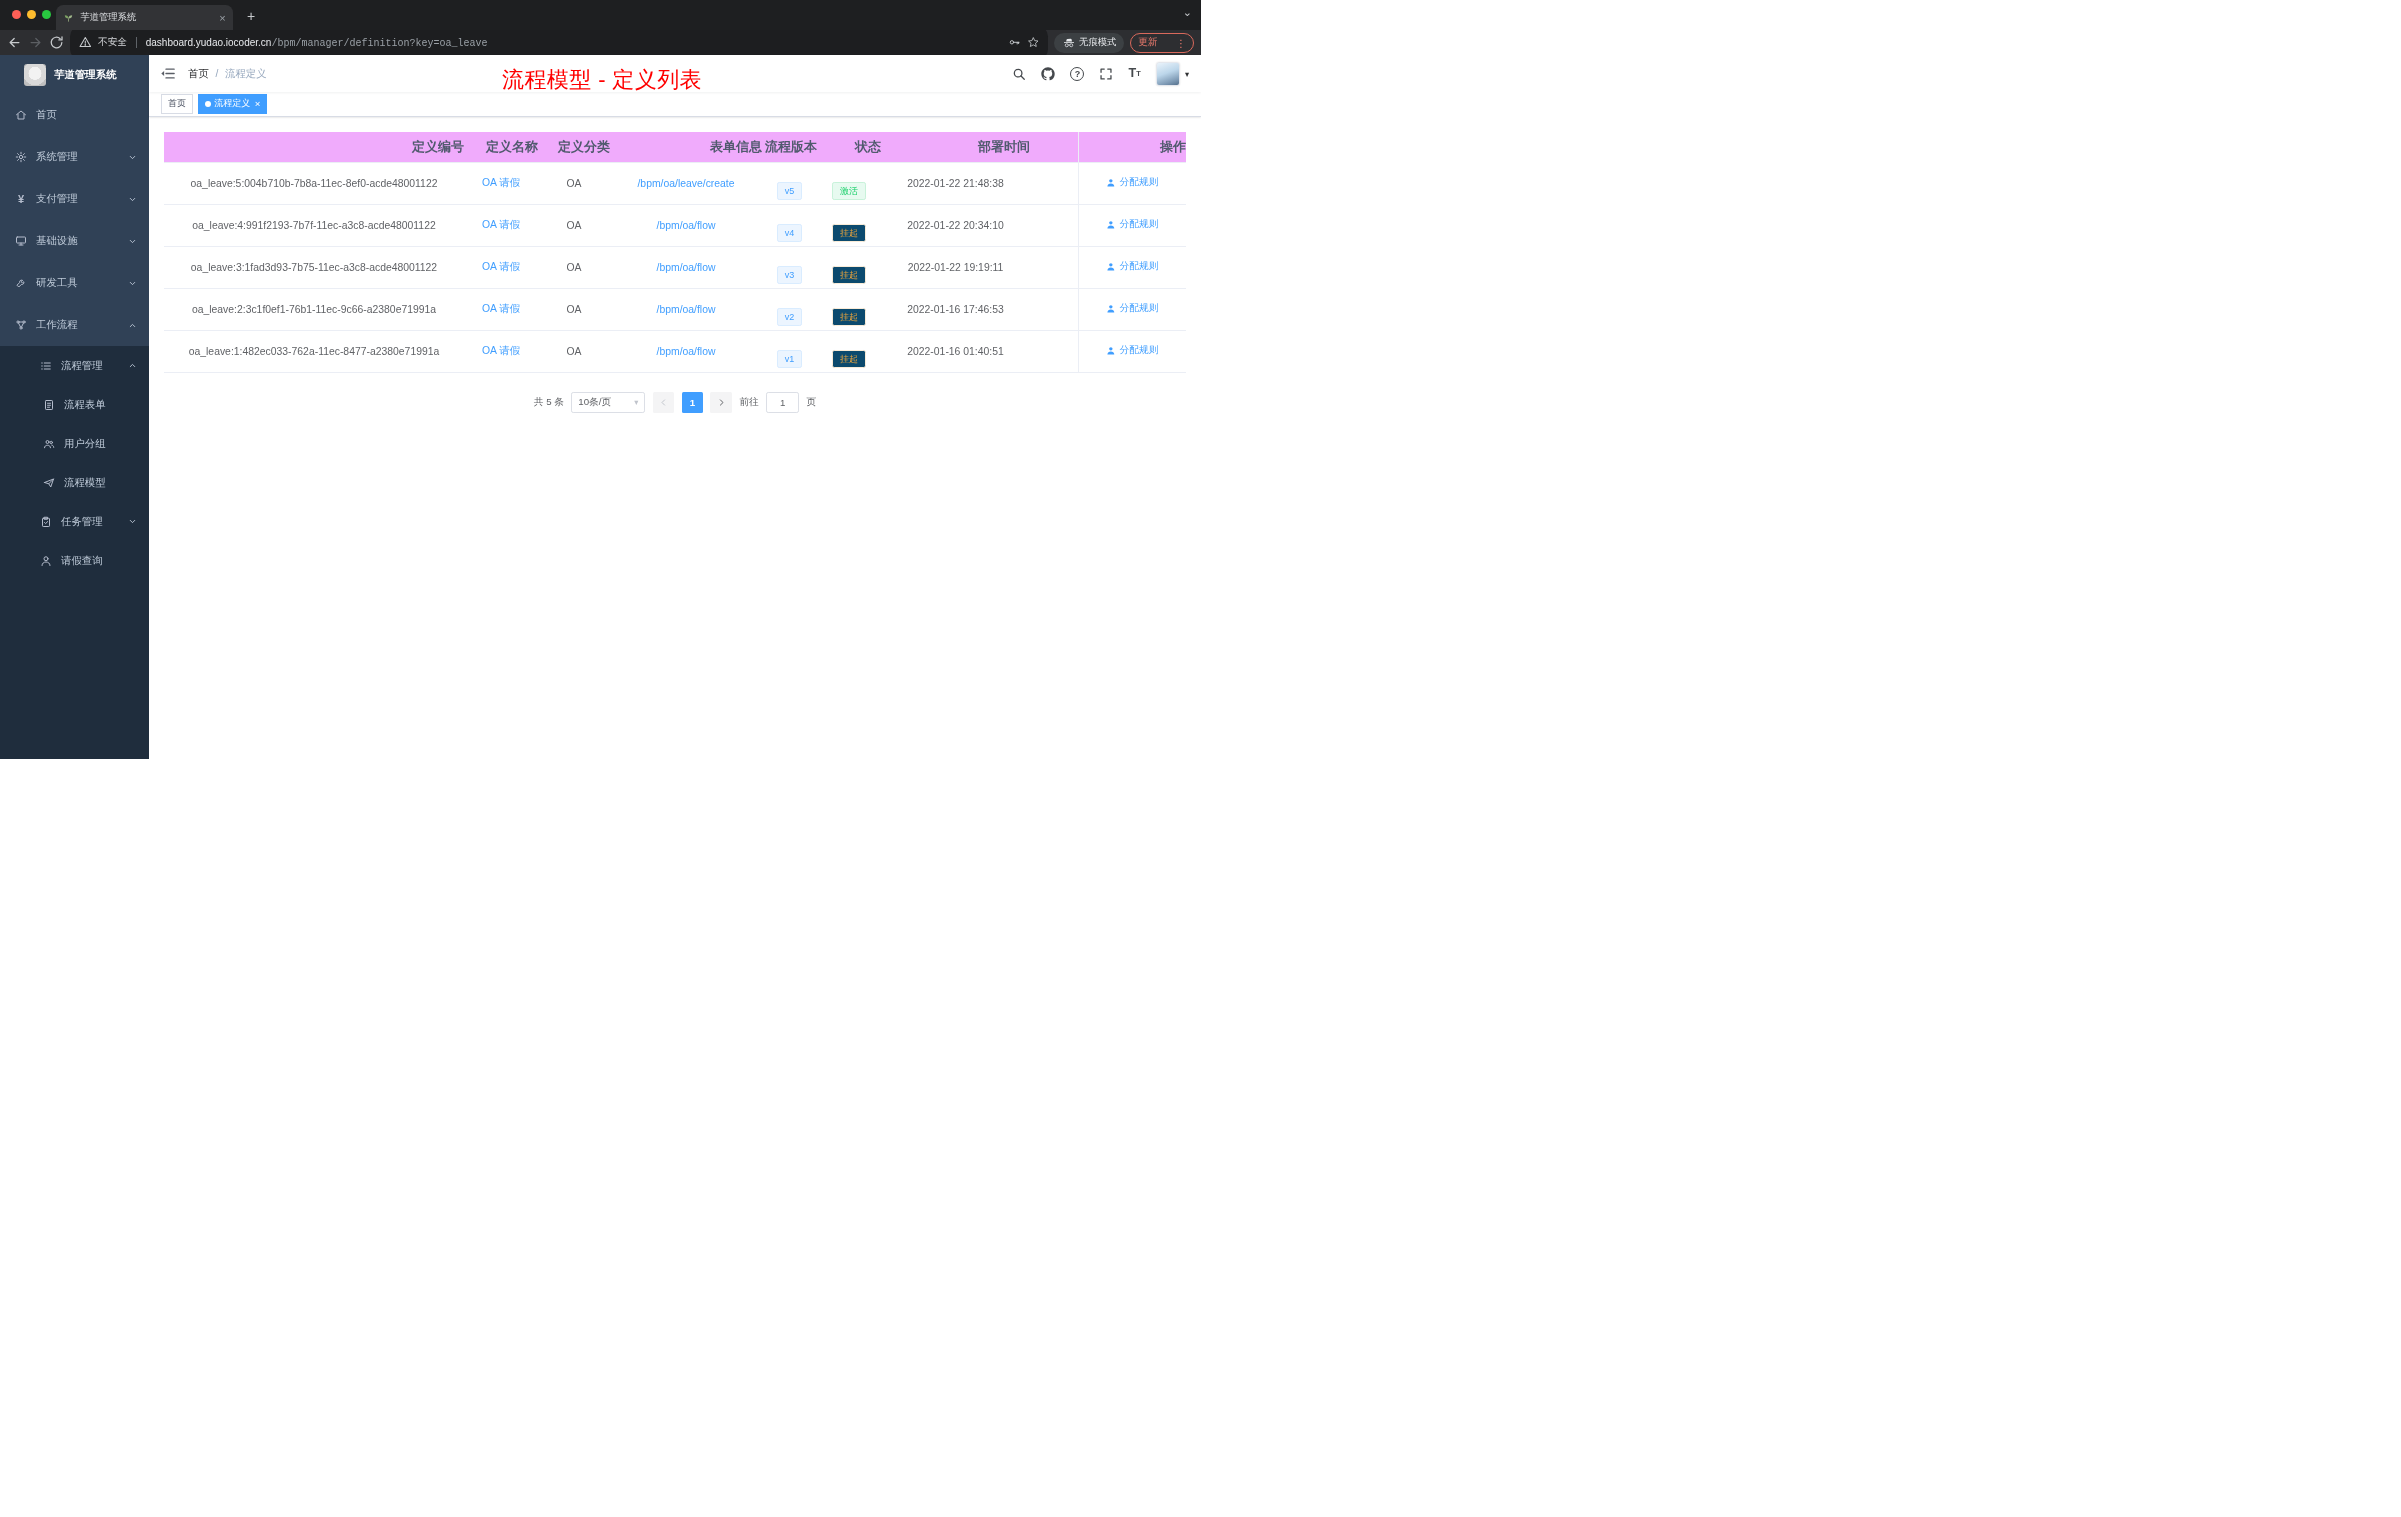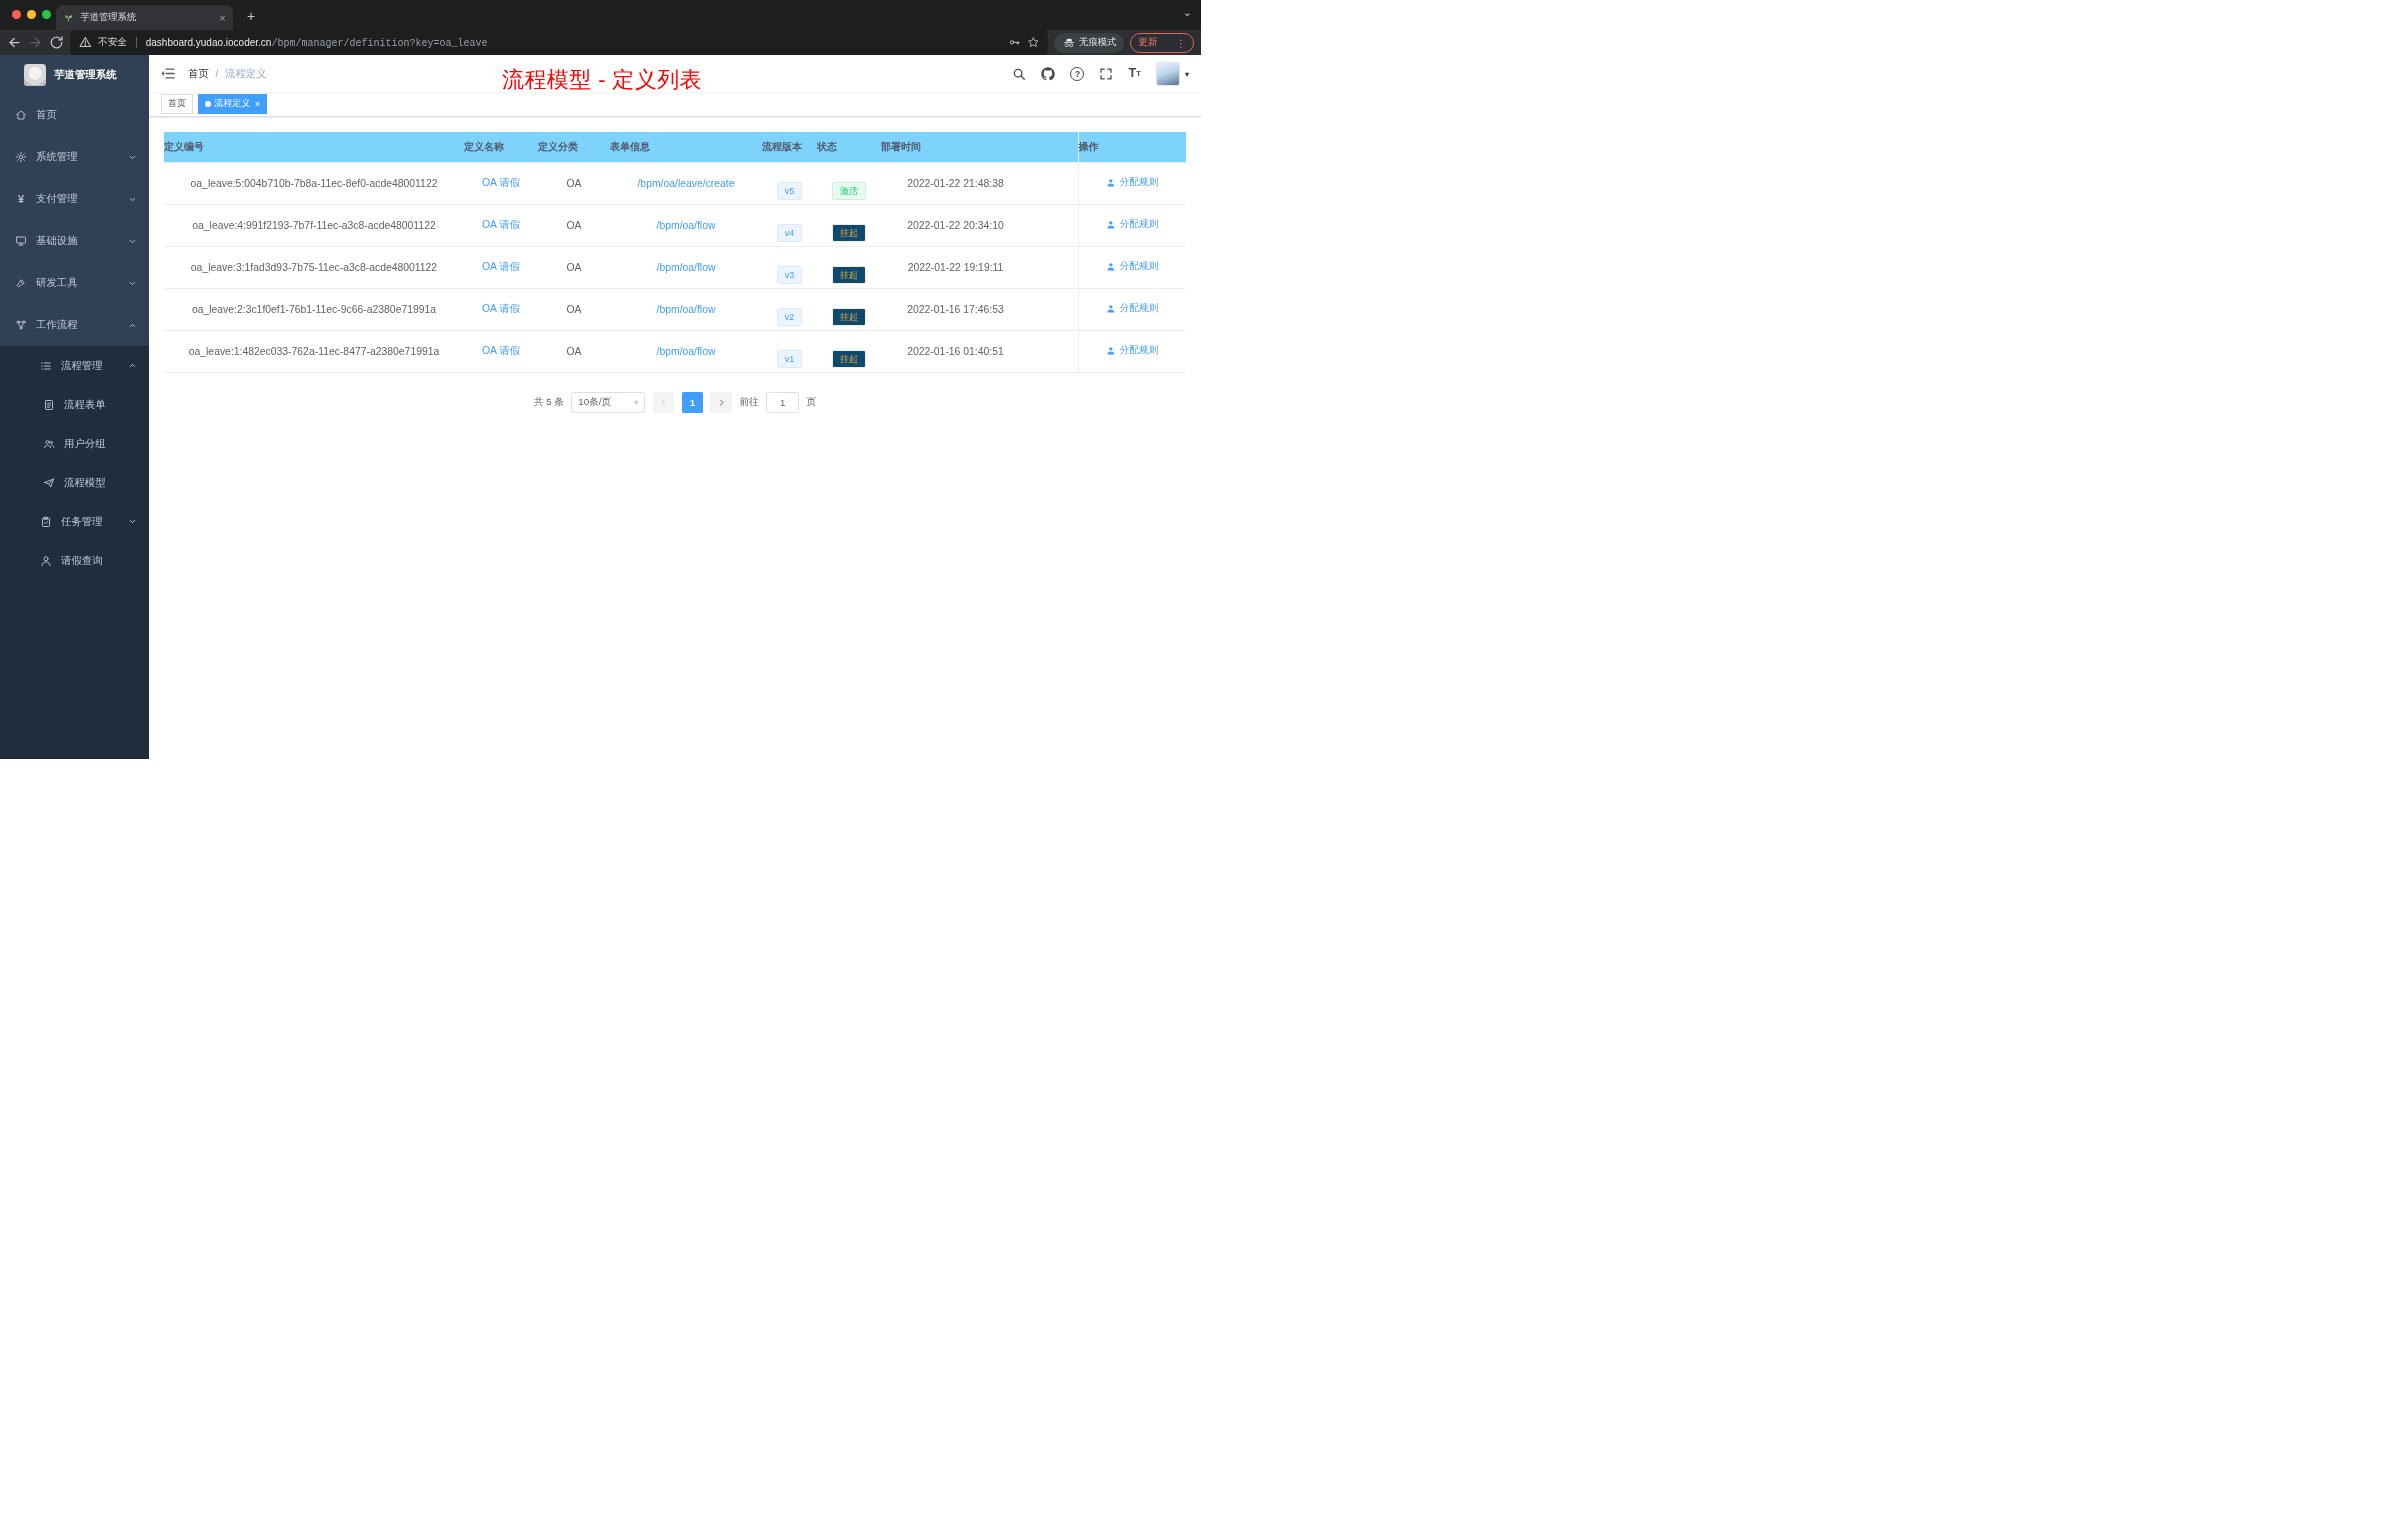--- a/index.html
+++ b/index.html
@@ -74,21 +74,21 @@
 
   .tagsbar { height:25px; background:#fff; border-bottom:0.7px solid #d8dce5; box-shadow:0 0.7px 2.2px 0 rgba(0,0,0,.12), 0 0 2.2px 0 rgba(0,0,0,.04); display:flex; align-items:center; padding:0 12px; gap:4.5px; position:relative; z-index:2; flex:0 0 auto; }
   .tag { height:19.3px; display:inline-flex; align-items:center; padding:0 6px; border:0.7px solid #d8dce5; background:#fff; color:#495060; font-size:9px; cursor:pointer; white-space:nowrap; }
   .tag .tag-dot { width:6px; height:6px; border-radius:50%; background:#fff; margin-right:3.7px; }
   .tag .tag-close { margin-left:4.5px; font-size:9.7px; line-height:1; }
   .tag.active { background:#409eff; border-color:#409eff; color:#fff; }
 
   .content { flex:1; padding:15px; min-height:0; }
 
   table.def-table { width:100%; border-collapse:collapse; table-layout:fixed; }
-  .def-table th { background:#7dd3fc; height:30px; color:#515a6e; font-weight:bold; font-size:10px; text-align:left; vertical-align:middle; border-bottom:0.7px solid #ebeef5; }
+  .def-table th { background:#f0abfc; height:30px; color:#515a6e; font-weight:bold; font-size:13px; text-align:right; vertical-align:middle; border-bottom:0.7px solid #ebeef5; }
   .def-table td { height:42px; font-size:10.4px; color:#606266; text-align:center; vertical-align:middle; border-bottom:0.7px solid #ebeef5; overflow:hidden; white-space:nowrap; }
   .c-action { border-left:0.7px solid #ebeef5; }
   .link { color:#409eff; text-decoration:none; cursor:pointer; }
   .chip { display:inline-flex; align-items:center; justify-content:center; height:18px; padding:0 6.7px; font-size:9px; border-radius:2.2px; border:0.7px solid transparent; line-height:1;margin-top:16px; }
   .chip-ver { background:#ecf5ff; color:#409eff; border-color:#d9ecff; }
   .chip-success { background:#e7faf0; color:#13ce66; border-color:#c8f2da; }
   .chip-warning { background:#0c4a6e; color:#e6a23c; border-color:#faecd8; }
   .action-link { display:inline-flex; align-items:center; gap:3.7px; color:#409eff; font-size:9.7px; cursor:pointer; text-decoration:none; }
   .action-link svg { width:9.7px; height:9.7px; }
 

